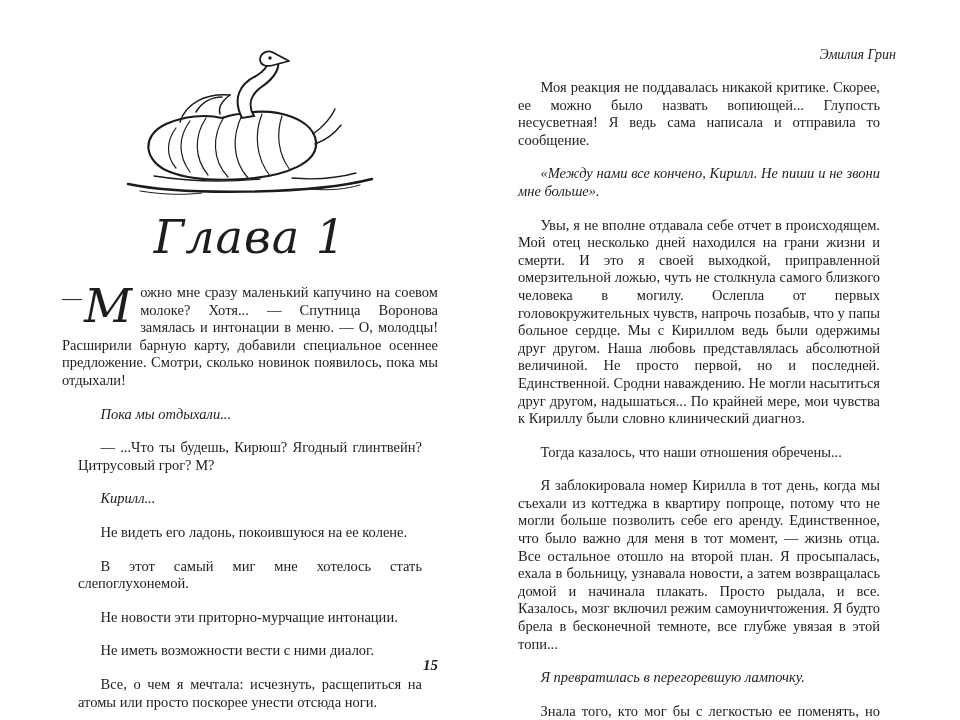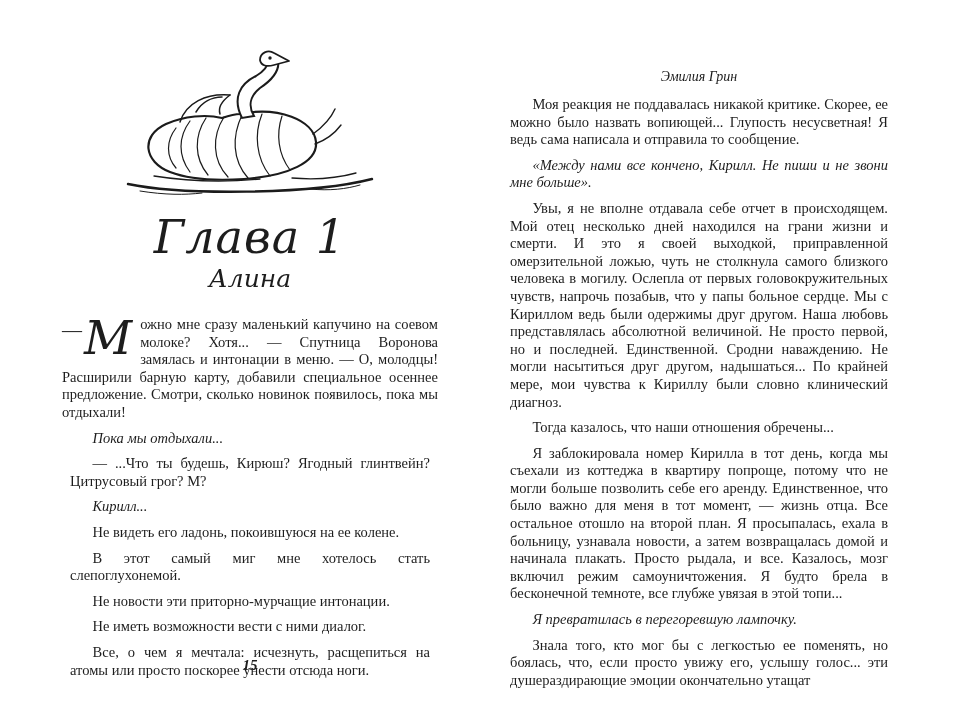--- a/index.html
+++ b/index.html
@@ -39,58 +39,58 @@
   .chapter-subtitle {
     margin-top: 2px;
     text-align: center;
     font-style: italic;
     font-family: "DejaVu Serif", serif;
     font-size: 25px;
     line-height: 30px;
   }
 
   .running-header {
-    margin-top: 68px;
-    text-align: center;
+    margin-top: 46px;
+    text-align: right;
     font-style: italic;
     font-size: 14px;
     line-height: 17px;
   }
 
   .body-text {
     font-size: 14.5px;
     line-height: 17.6px;
     text-align: justify;
     hyphens: auto;
     -webkit-hyphens: auto;
   }
   .body-left  { margin-top: 22px; }
   .body-right { margin-top: 11px; }
 
-  .para { margin: 8px; text-indent: 1.55em; }
+  .para { margin: 16px; text-indent: 1.55em; }
   .para.italic { font-style: italic; }
 
   .first-para { margin: 0; }
   .dropcap-wrap { float: left; padding: 3px 8px 0 0; }
   .dc-dash {
     font-size: 20px;
     vertical-align: 17px;
     margin-right: 2px;
   }
   .dc-letter {
     font-size: 47px;
     line-height: 37px;
     font-style: italic;
     font-family: "DejaVu Serif", serif;
   }
 
   .pagenum {
     position: absolute;
     bottom: 46px;
-    text-align: center;
+    text-align: right;
     font-size: 15px;
     font-style: italic;
     font-weight: bold;
   }
   .pagenum-left  { left: 62px; width: 376px; }
   .pagenum-right { left: 22px; width: 394px; }
 </style>
 </head>
 <body>
 
@@ -134,21 +134,20 @@
           </g>
 
           <path d="M132 70 C 122 50, 130 36, 146 28 C 156 22, 160 16, 157 9 L 168 12 C 170 22, 162 32, 150 40 C 140 48, 138 58, 144 68 Z" fill="#ffffff" stroke="#1b1b1b" stroke-width="2"></path>
 
           <path d="M150 12 C 150 5, 158 1, 164 5 L 179 13 L 164 17 C 157 19, 151 18, 150 12 Z" fill="#ffffff" stroke="#1b1b1b" stroke-width="1.8" stroke-linejoin="round"></path>
           <circle cx="160" cy="10" r="1.7" fill="#1b1b1b"></circle>
         </svg>
       </div>
 
       <div class="chapter-title">Глава 1</div>
-      <div class="chapter-subtitle">Алина</div>
 
       <div class="body-text body-left" lang="ru">
         <p class="first-para">
           <span class="dropcap-wrap"><span class="dc-dash">—</span><span class="dc-letter">М</span></span><span>ожно мне сразу маленький капучино на соевом молоке? Хотя... — Спутница Воронова замялась и интонации в меню. — О, молодцы! Расширили барную карту, добавили специальное осеннее предложение. Смотри, сколько новинок появилось, пока мы отдыхали!</span>
         </p>
         <div>
             <p class="para italic">Пока мы отдыхали...</p>
             <p class="para">— ...Что ты будешь, Кирюш? Ягодный глинтвейн? Цитрусовый грог? М?</p>
             <p class="para italic">Кирилл...</p>
             <p class="para">Не видеть его ладонь, покоившуюся на ее колене.</p>

